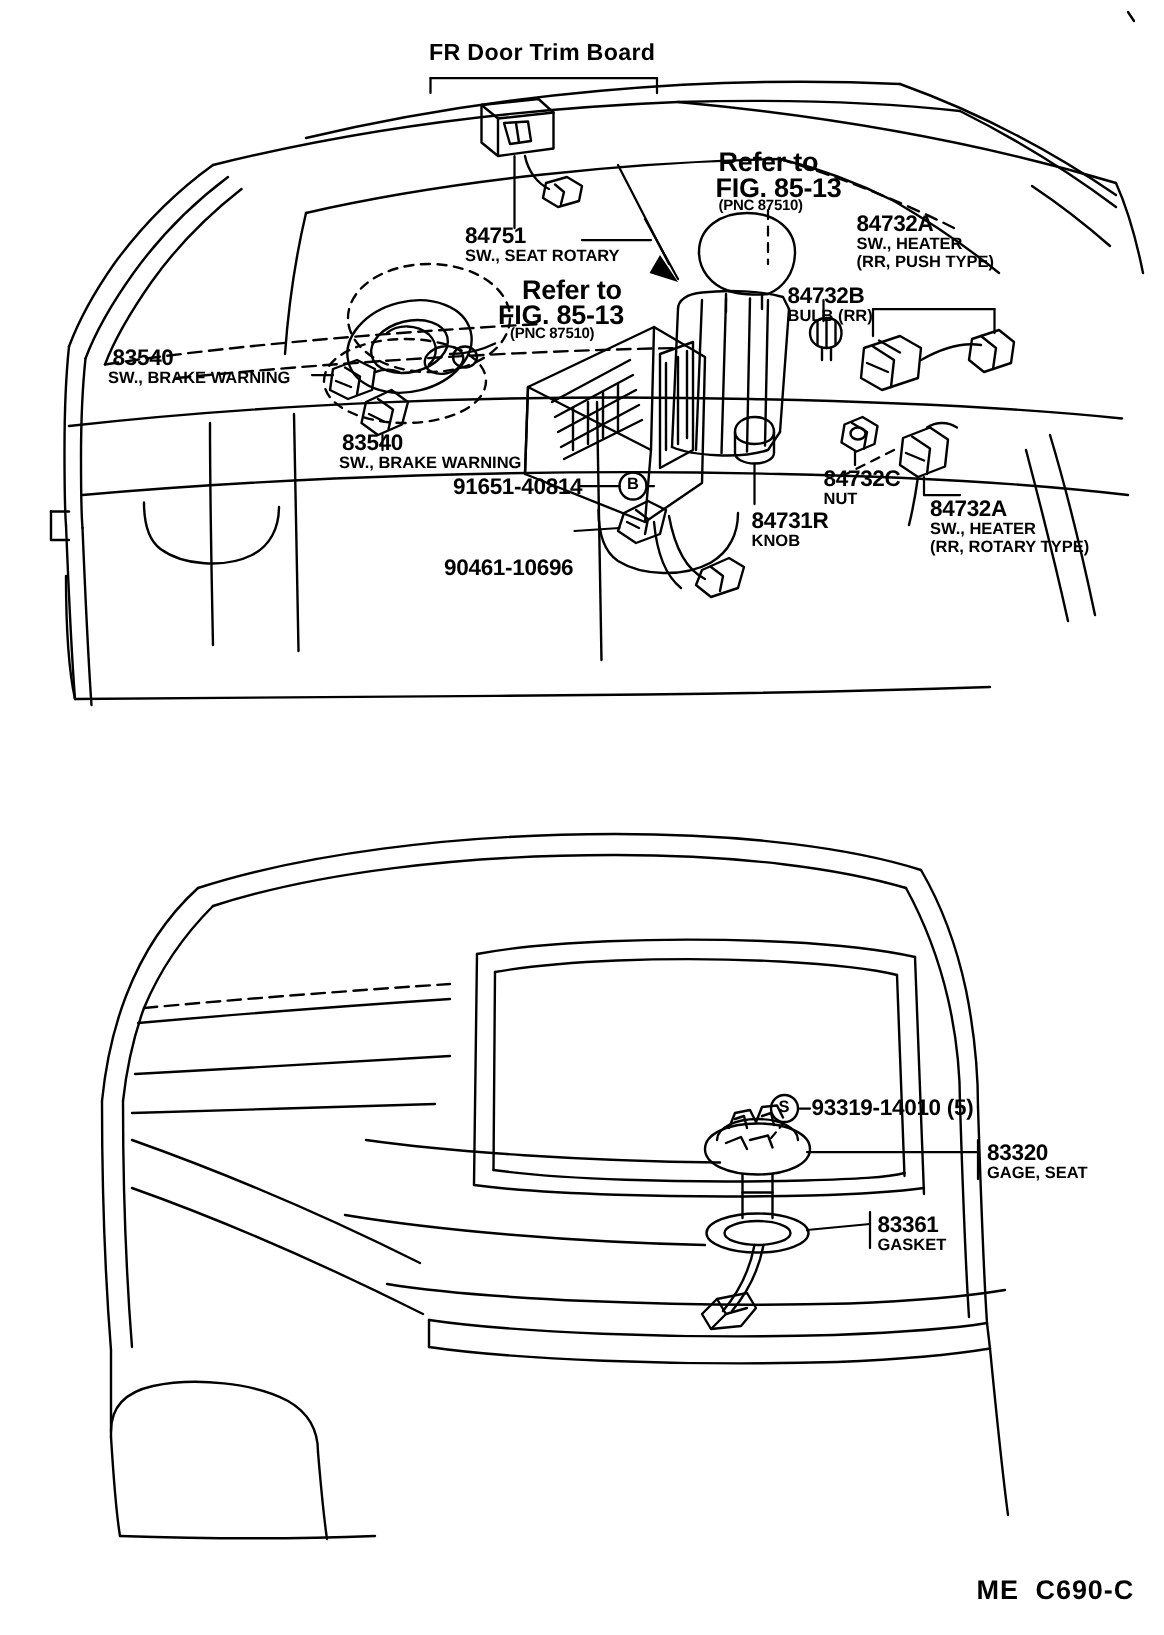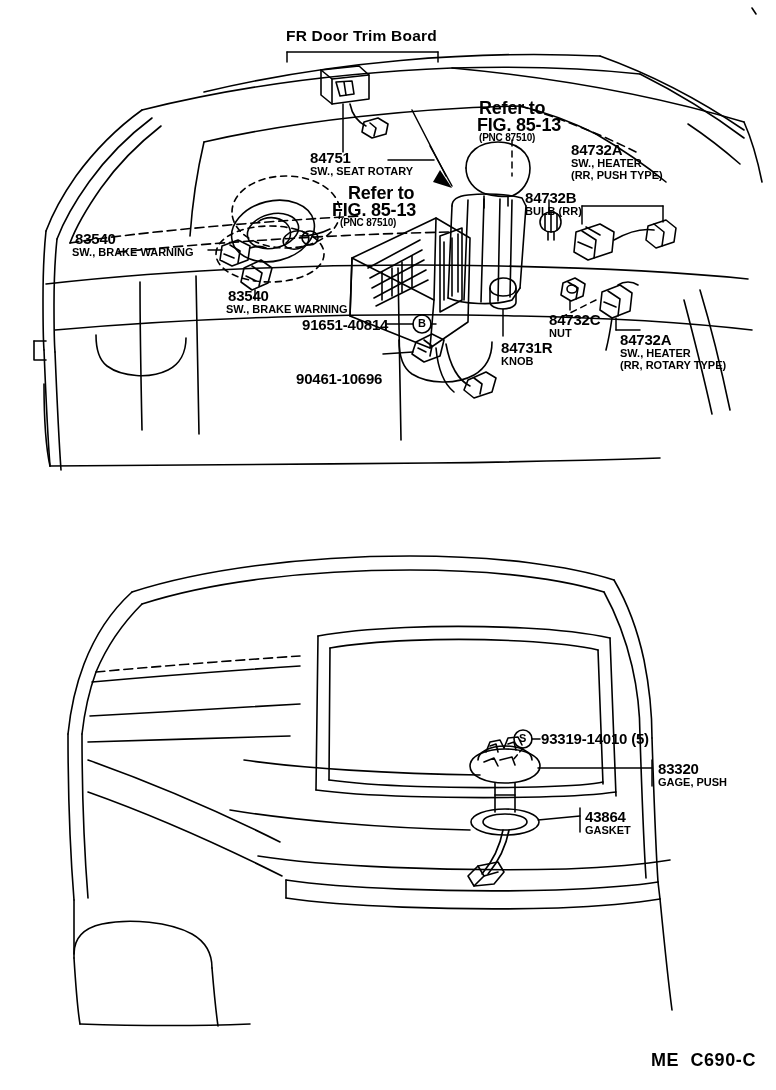--- a/index.html
+++ b/index.html
@@ -410,20 +410,20 @@
   <div class="lbl desc" style="left:620px; top:348px;">SW., HEATER</div>
   <div class="lbl desc" style="left:620px; top:360px;">(RR, ROTARY TYPE)</div>
 
   <div class="lbl pn" style="left:501px; top:340px;">84731R</div>
   <div class="lbl desc" style="left:501px; top:356px;">KNOB</div>
 
   <div class="lbl pn" style="left:541px; top:731px;">93319-14010 (5)</div>
   <div class="lbl" style="left:519px; top:733px; font-size:11px; font-weight:bold;">S</div>
 
   <div class="lbl pn" style="left:658px; top:761px;">83320</div>
-  <div class="lbl desc" style="left:658px; top:777px;">GAGE, PUSH</div>
-
-  <div class="lbl pn" style="left:585px; top:809px;">43864</div>
+  <div class="lbl desc" style="left:658px; top:777px;">GAGE, SEAT</div>
+
+  <div class="lbl pn" style="left:585px; top:809px;">83361</div>
   <div class="lbl desc" style="left:585px; top:825px;">GASKET</div>
 
   <div class="lbl footer" style="left:651px; top:1051px;">ME  C690-C</div>
 
 </div>
 
 </body></html>

